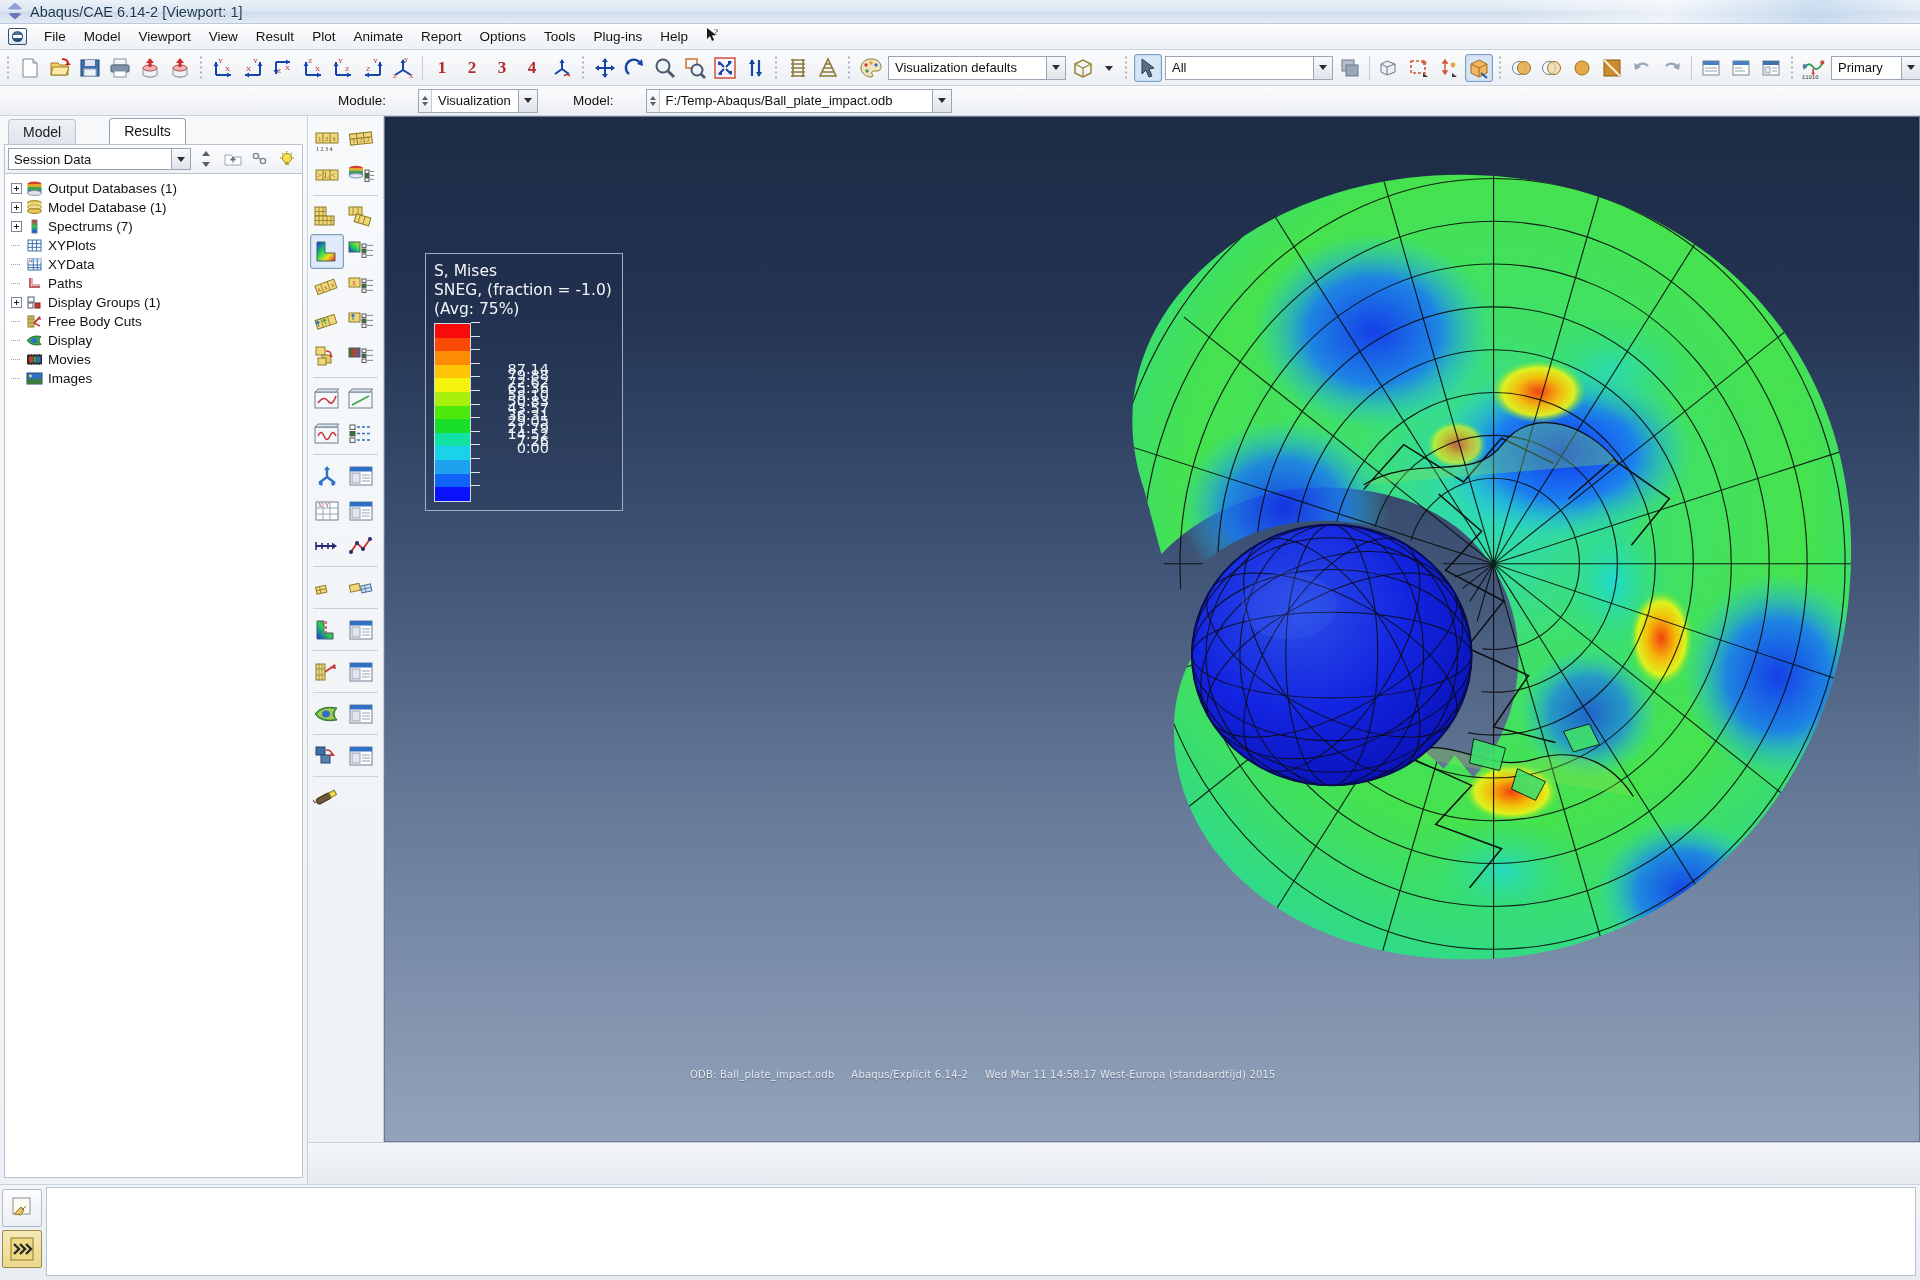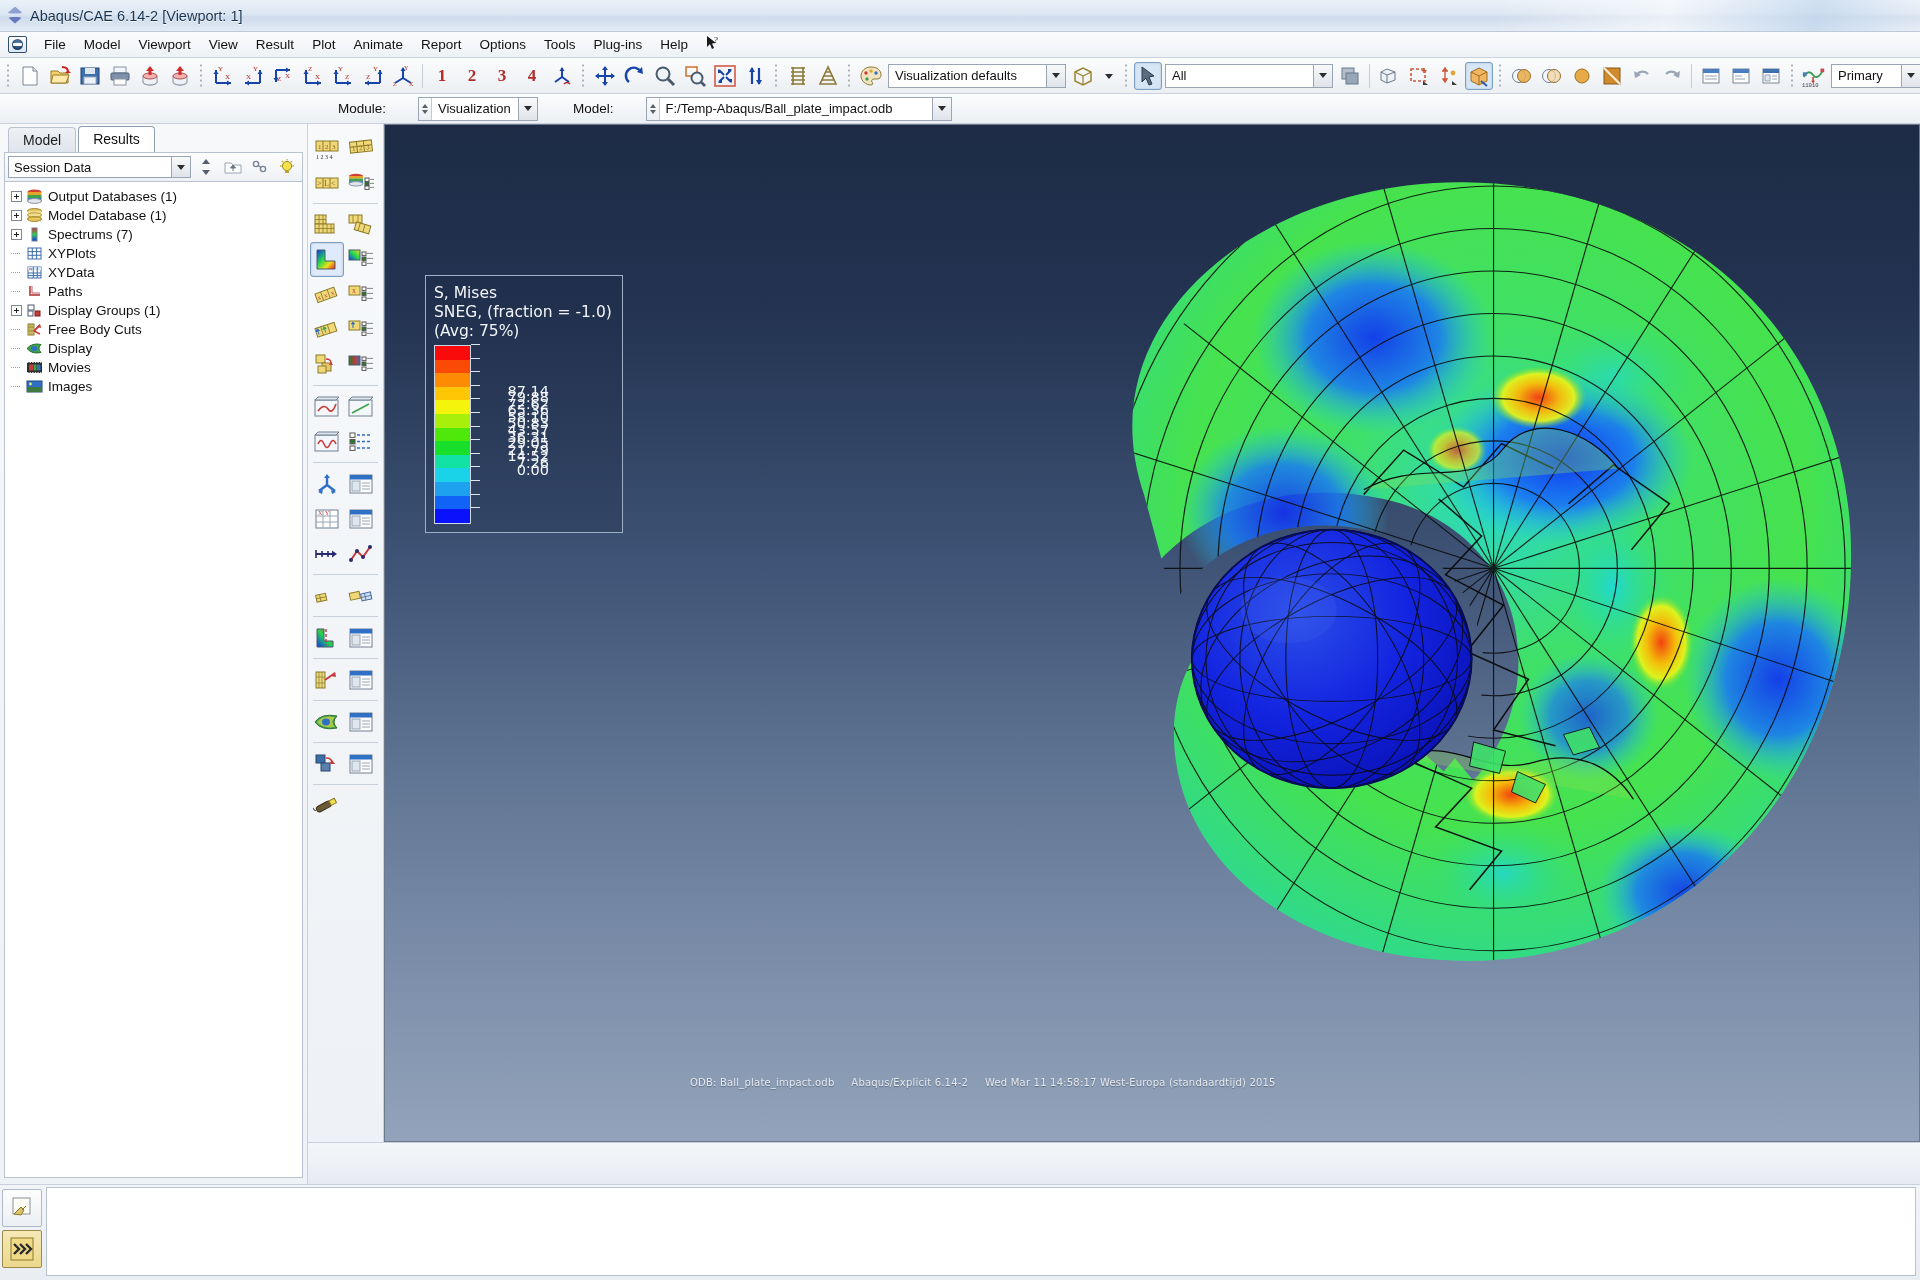--- a/index.html
+++ b/index.html
@@ -13,21 +13,21 @@
   #app {
     width: 1920px; height: 1280px;
     position: relative;
     display: flex;
     flex-direction: column;
     background: linear-gradient(to bottom, #eef2f7 0%, #e6ecf3 100%);
   }
 
   
   .titlebar {
-    height: 32px;
+    height: 24px;
     background: linear-gradient(to bottom, #eaf1f8 0%, #dce7f3 45%, #cfdcec 55%, #e2eaf4 100%);
     display: flex; align-items: center;
     padding-left: 6px;
     border-bottom: 1px solid #bcc9d8;
     position: relative;
     overflow: hidden;
   }
   .titlebar::after{
     content:""; position:absolute; right:0; top:0; width:420px; height:100%;
     background: linear-gradient(105deg, rgba(255,255,255,0.0) 0%, rgba(255,255,255,0.55) 40%, rgba(190,212,236,0.6) 75%, rgba(255,255,255,0.2) 100%);
@@ -163,21 +163,21 @@
   .tabs { display:flex; height:28px; align-items:flex-end; padding-left:4px;}
   .tab {
     font-size: 14px; padding: 4px 14px 4px 14px;
     border:1px solid #b9c3cf; border-bottom:none;
     border-radius: 4px 4px 0 0;
     background: linear-gradient(to bottom,#eef1f5,#dfe5ec);
     color:#1b1b1b; margin-right:2px;
   }
   .tab.active {
     background:#fff; color:#111; border-color:#8fa0b4;
-    position:relative; z-index:2; padding-bottom:5px;
+    position:relative; z-index:2; padding-bottom:5px;margin-left:31px;
   }
   .tree-toolbar {
     height: 30px; display:flex;align-items:center;
     border:1px solid #b9c3cf; background:linear-gradient(to bottom,#fdfdfe,#eef1f5);
     padding: 0 3px; gap:3px;
   }
   .tree-combo { flex:1; height:22px; border:1px solid #9aa6b4;background:#fff;display:flex;align-items:center;gap:38px; }
   .tree-combo .val{ font-size:13px;padding:0 5px;color:#111;}
   .mini-btn{ width:24px;height:24px;display:flex;align-items:center;justify-content:center;border:1px solid transparent;border-radius:2px;flex:none;}
   .treebox {
@@ -220,21 +220,21 @@
     border: 1px solid #6c7a8c;
     margin: 0; min-width:0;
   }
   .vp-bottom-strip{
     height:42px;background:linear-gradient(to bottom,#f4f6f9,#e7ebf1);
     border-top:1px solid #c9d2dc;
   }
 
   
   .legend {
-    position:absolute; left: 40px; top: 150px;
+    position:absolute; left: 40px; top: 136px;
     border:1px solid #9fb0c6; padding: 8px 10px 8px 8px;
     color:#f2f5f8; font-family:"DejaVu Sans", sans-serif;
     background: rgba(26,40,66,0.25);
   }
   .legend .ltitle{ font-size:15.5px; line-height:19px; white-space:nowrap; }
   .legend .lrows{ display:flex; margin-top:4px; }
   .lbar{ width:37px; display:flex;flex-direction:column; border:1px solid #cdd8e6; }
   .lbar div{ height:13.6px; }
   .lticks{ width:10px; display:flex;flex-direction:column; margin-left:0px; }
   .lticks div{height:13.6px;position:relative;}

